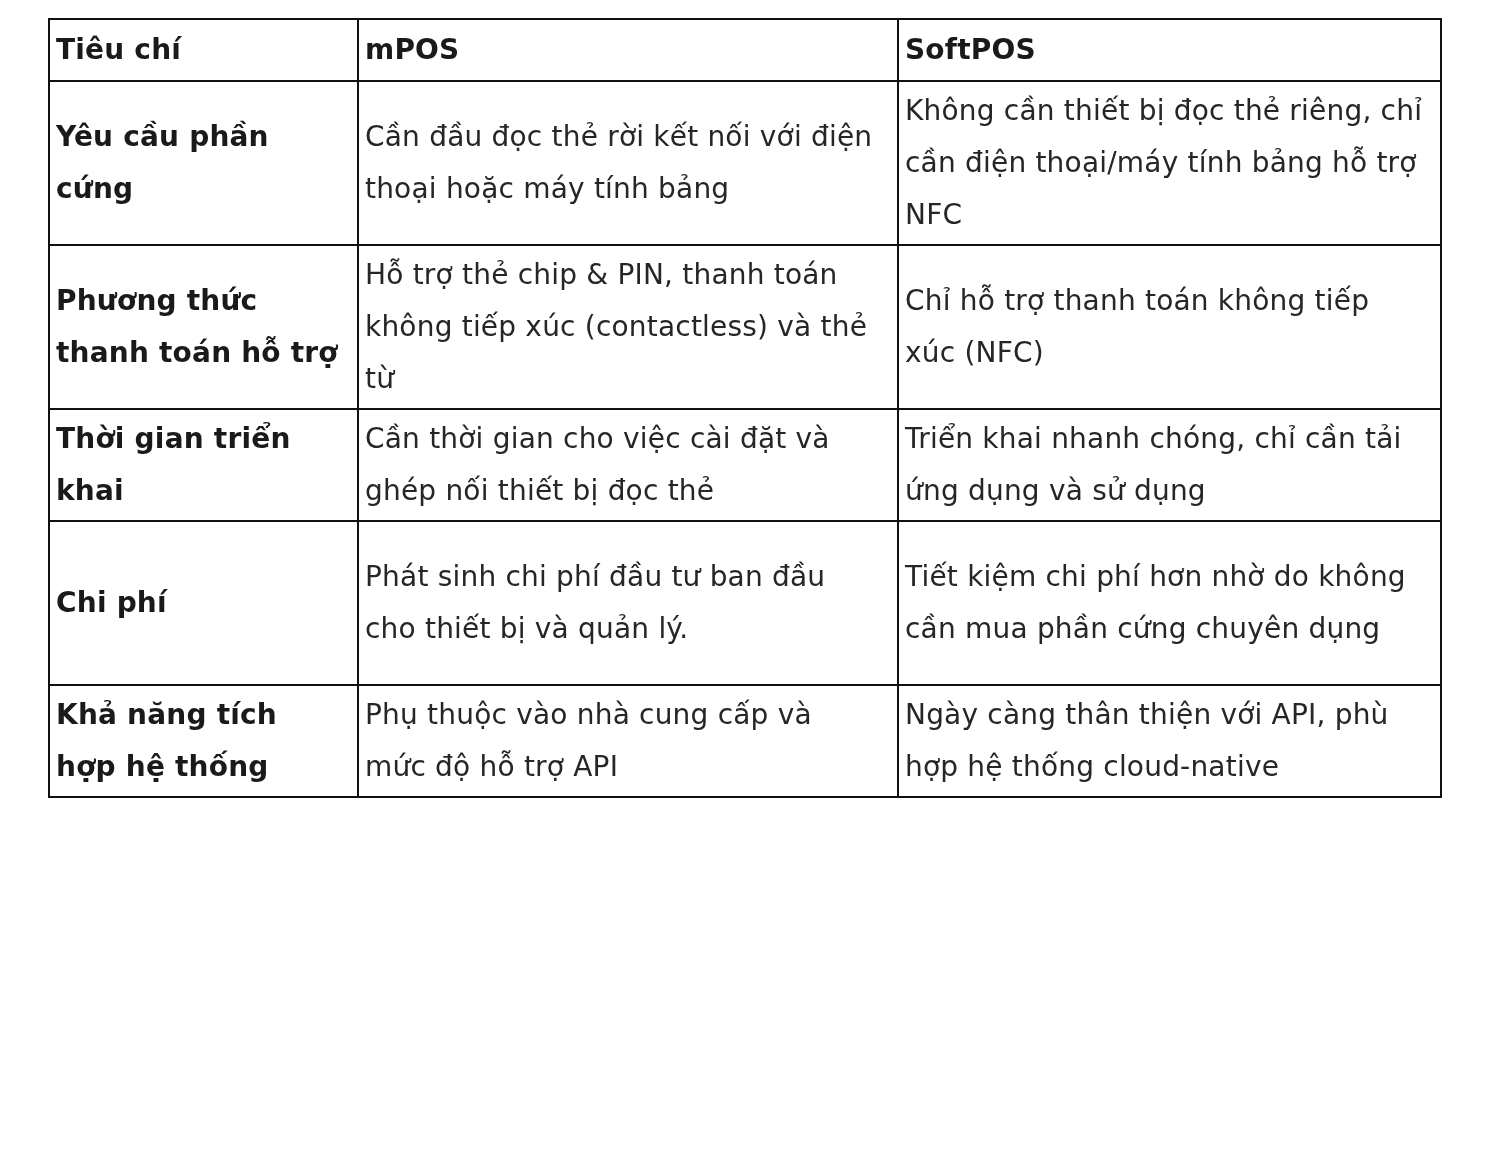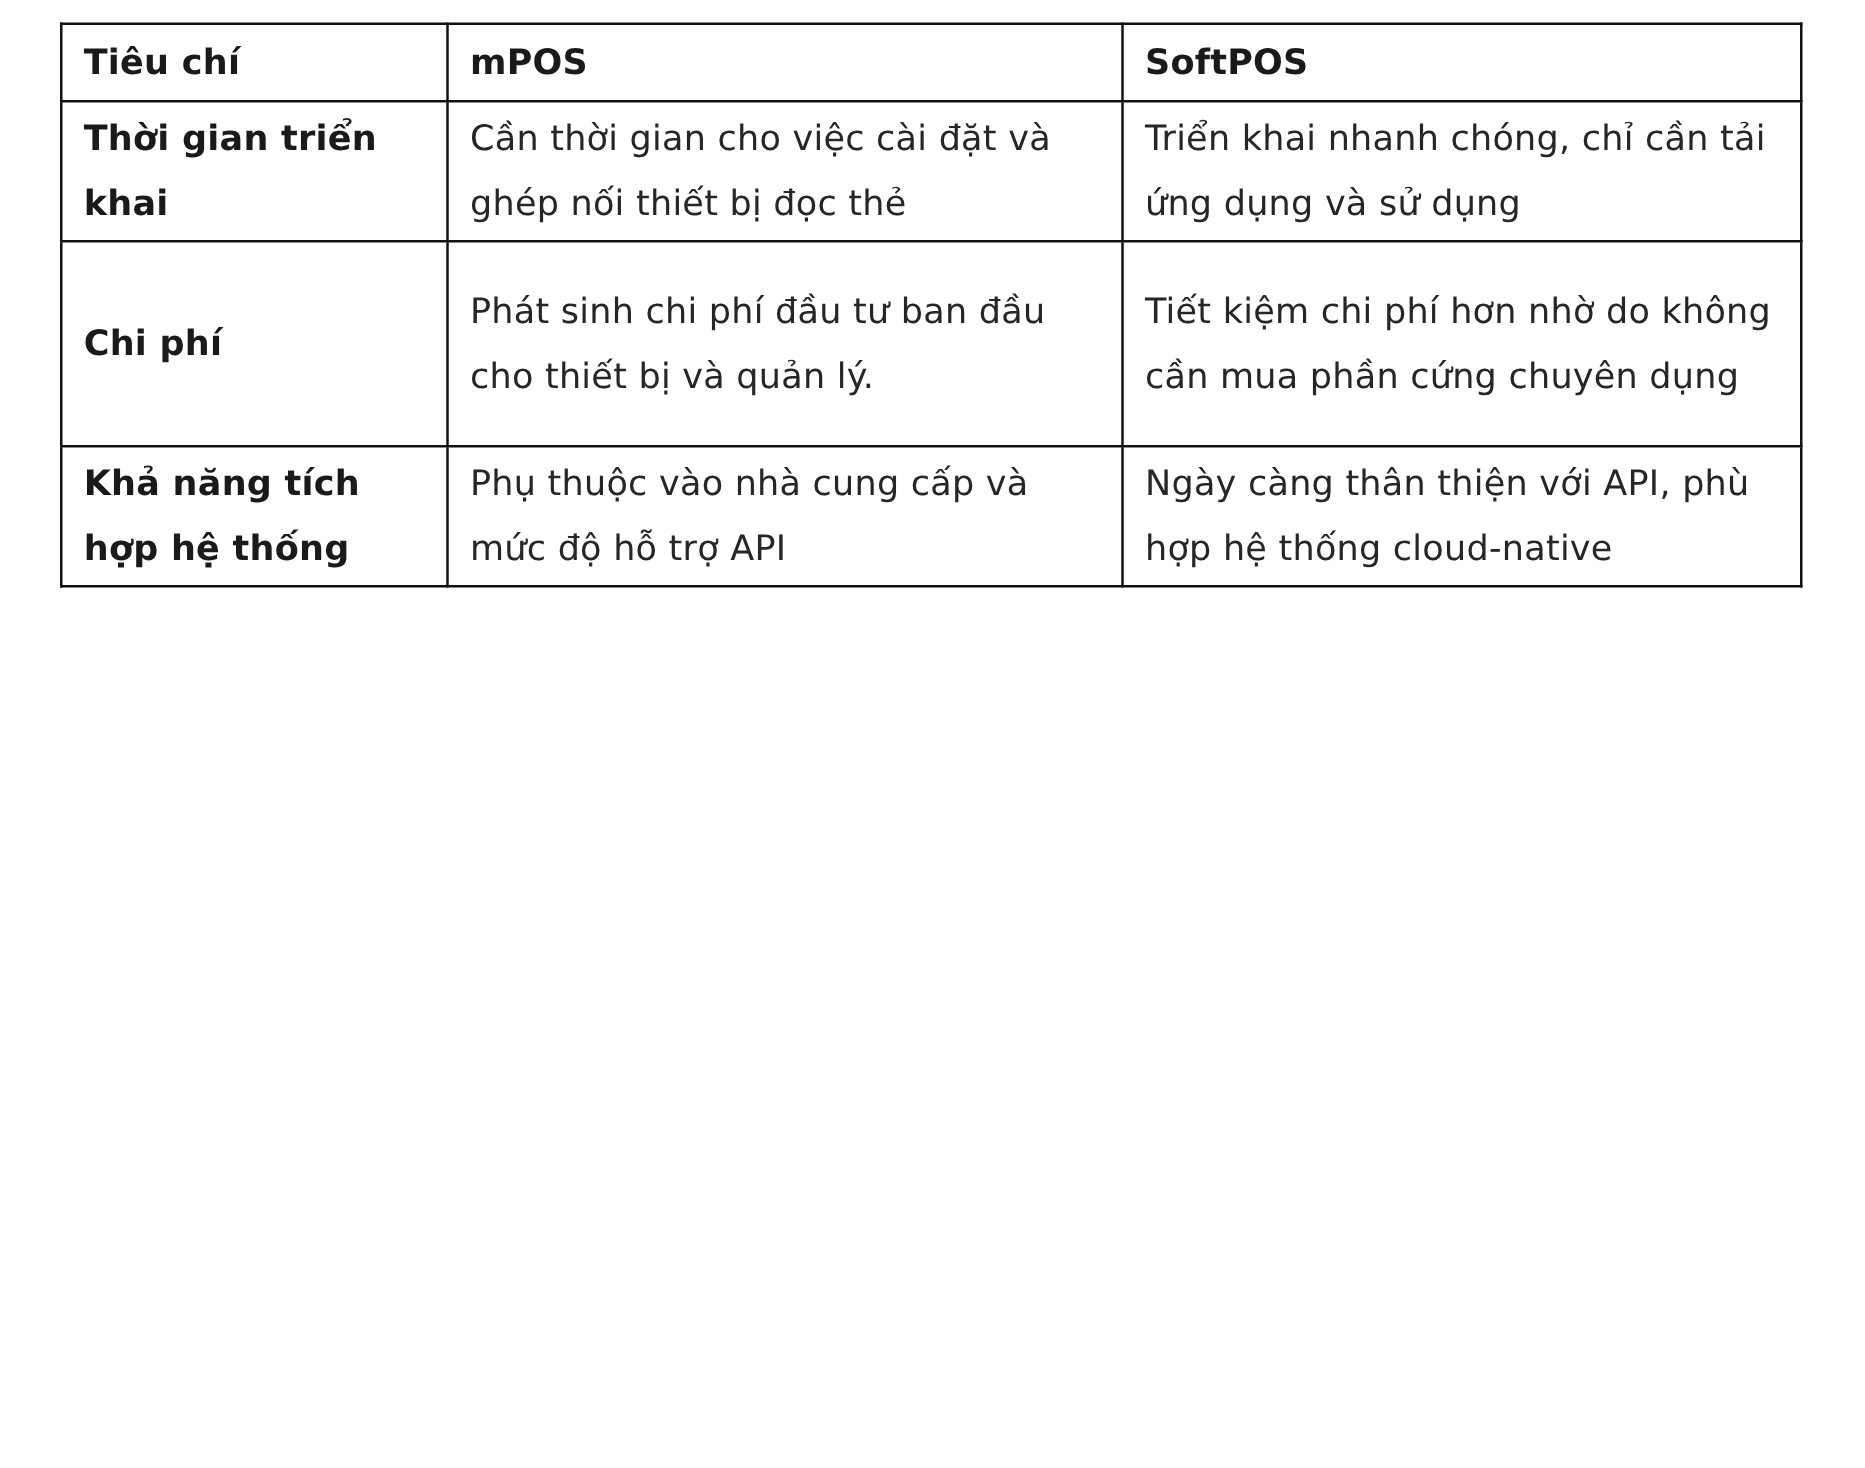--- a/index.html
+++ b/index.html
@@ -23,21 +23,21 @@
     table {
       border-collapse: collapse;
       width: 1392px;
       table-layout: fixed;
     }
     col.c1 { width: 309px; }
     col.c2 { width: 540px; }
     col.c3 { width: 543px; }
     th, td {
       border: 2px solid #111111;
-      padding: 0 16px 0 17px;
+      padding: 0 16px 0 6px;
       font-size: 28px;
       line-height: 52px;
       vertical-align: middle;
       text-align: left;
       letter-spacing: 0.2px;
       word-wrap: break-word;
     }
     th {
       font-weight: bold;
       height: 60px;
@@ -69,20 +69,30 @@
       <col class="c3">
     </colgroup>
     <thead>
       <tr>
         <th>Tiêu chí</th>
         <th>mPOS</th>
         <th>SoftPOS</th>
       </tr>
     </thead>
     <tbody>
+      <tr class="r-hw">
+        <td class="crit">Yêu cầu phần cứng</td>
+        <td>Cần đầu đọc thẻ rời kết nối với điện thoại hoặc máy tính bảng</td>
+        <td>Không cần thiết bị đọc thẻ riêng, chỉ cần điện thoại/máy tính bảng hỗ trợ NFC</td>
+      </tr>
+      <tr class="r-pay">
+        <td class="crit">Phương thức thanh toán hỗ trợ</td>
+        <td>Hỗ trợ thẻ chip &amp; PIN, thanh toán không tiếp xúc (contactless) và thẻ từ</td>
+        <td>Chỉ hỗ trợ thanh toán không tiếp xúc (NFC)</td>
+      </tr>
       <tr class="r-time">
         <td class="crit">Thời gian triển khai</td>
         <td>Cần thời gian cho việc cài đặt và ghép nối thiết bị đọc thẻ</td>
         <td>Triển khai nhanh chóng, chỉ cần tải ứng dụng và sử dụng</td>
       </tr>
       <tr class="r-cost">
         <td class="crit">Chi phí</td>
         <td>Phát sinh chi phí đầu tư ban đầu cho thiết bị và quản lý.</td>
         <td>Tiết kiệm chi phí hơn nhờ do không cần mua phần cứng chuyên dụng</td>
       </tr>

